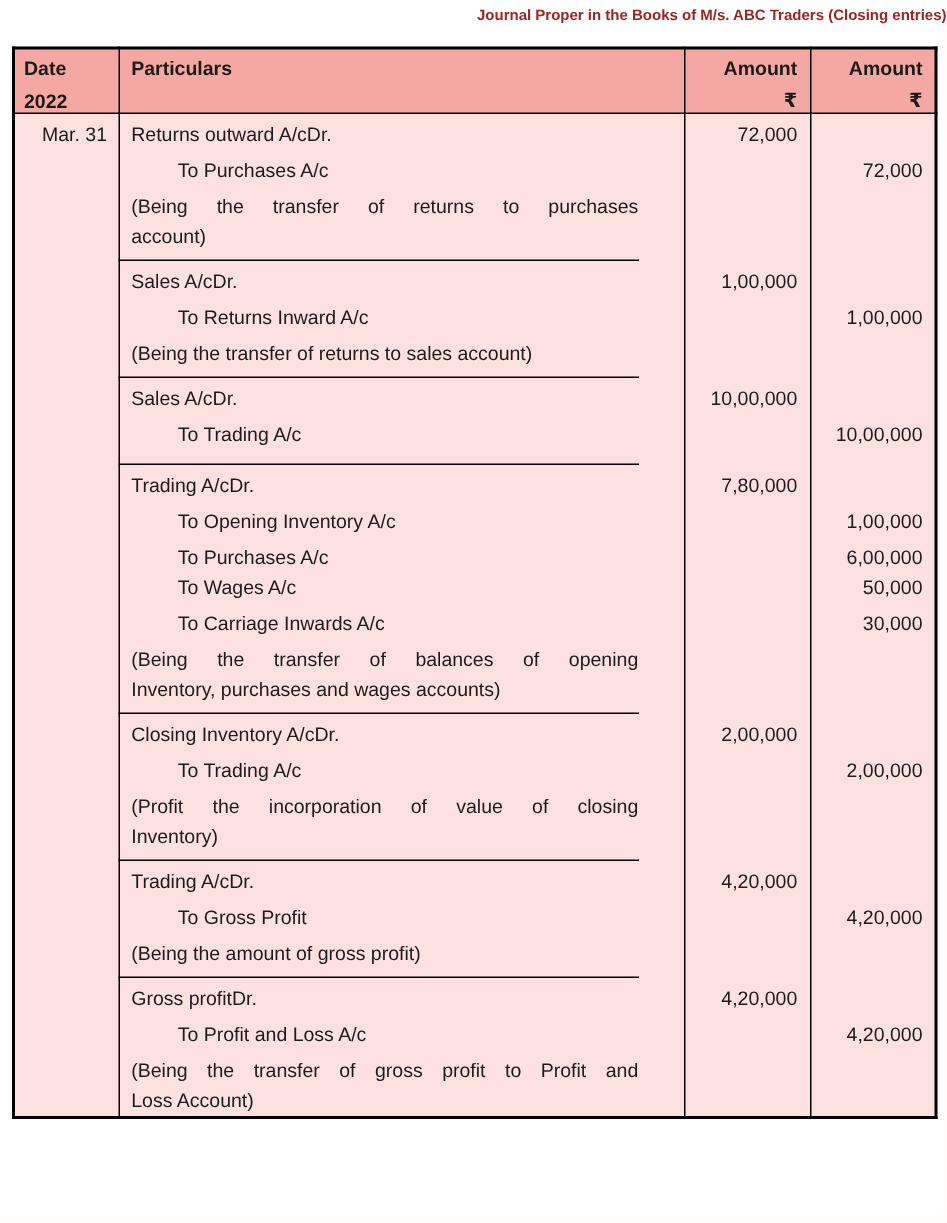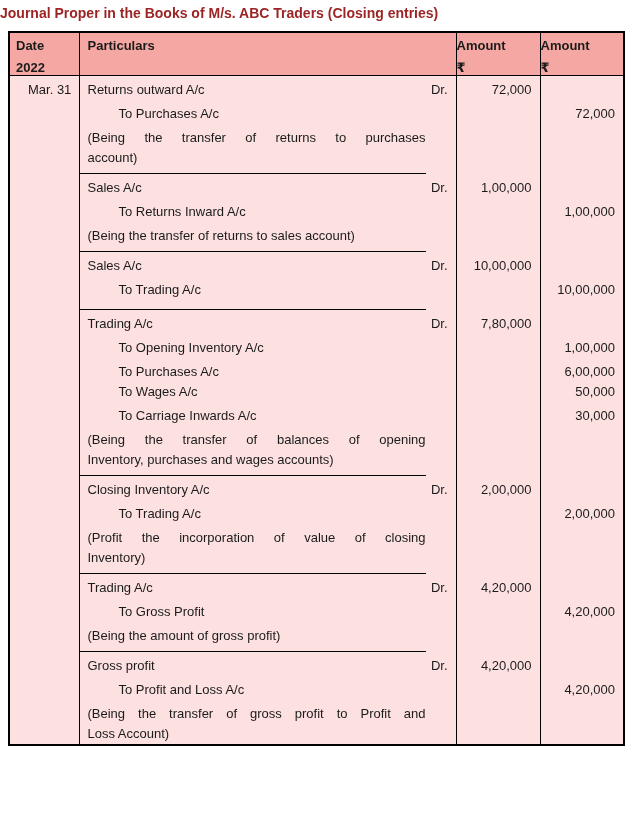--- a/index.html
+++ b/index.html
@@ -17,22 +17,22 @@
     overflow: hidden;
     font-family: "Liberation Sans", "DejaVu Sans", sans-serif;
     color: var(--text-color);
     position: relative;
   }
   .page-title {
     position: absolute;
     top: 5px;
     left: 0;
     width: 631px;
-    text-align: left;
-    font-size: 14px;
+    text-align: right;
+    font-size: 10px;
     font-weight: bold;
     color: var(--title-color);
   }
   table.journal {
     position: absolute;
     top: 31px;
     left: 8px;
     width: 615px;
     border-collapse: collapse;
     table-layout: fixed;
@@ -47,30 +47,30 @@
   thead th {
     background: var(--header-bg);
     border-bottom: 1px solid var(--border-color);
     height: 39px;
     font-weight: bold;
     text-align: left;
     padding-top: 5px;
   }
   thead th.c1 { padding-left: 6px; }
   thead th.c2 { padding-left: 8px; }
-  thead th.c3, thead th.c4 { padding-right: 8px; }
+  thead th.c3, thead th.c4 { text-align: right; padding-right: 8px; }
   .hline2 { margin-top: 7px; }
   .rupee { font-family: "DejaVu Sans", sans-serif; }
   
   tbody td { padding-top: 4px; line-height: 20px; }
   tr.r-tight td { padding-top: 0; }
   td.c1 { padding-left: 18px; }
   td.c2 { padding-left: 8px; padding-right: 8px; }
   td.c3, td.c4 { text-align: right; padding-right: 8px; }
-  .debit-line { display: flex; justify-content: space-between; }
+  .debit-line { display: flex; }
   .credit-line { margin-left: 31px; }
   .narr { width: 338px; }
   .nline { line-height: 20px; }
   .nline.just { text-align: justify; text-align-last: justify; }
   .entry-sep {
     border-top: 1px solid var(--border-color);
     margin-top: 5px;
     margin-left: -9px;
     width: 347px;
     height: 0;

